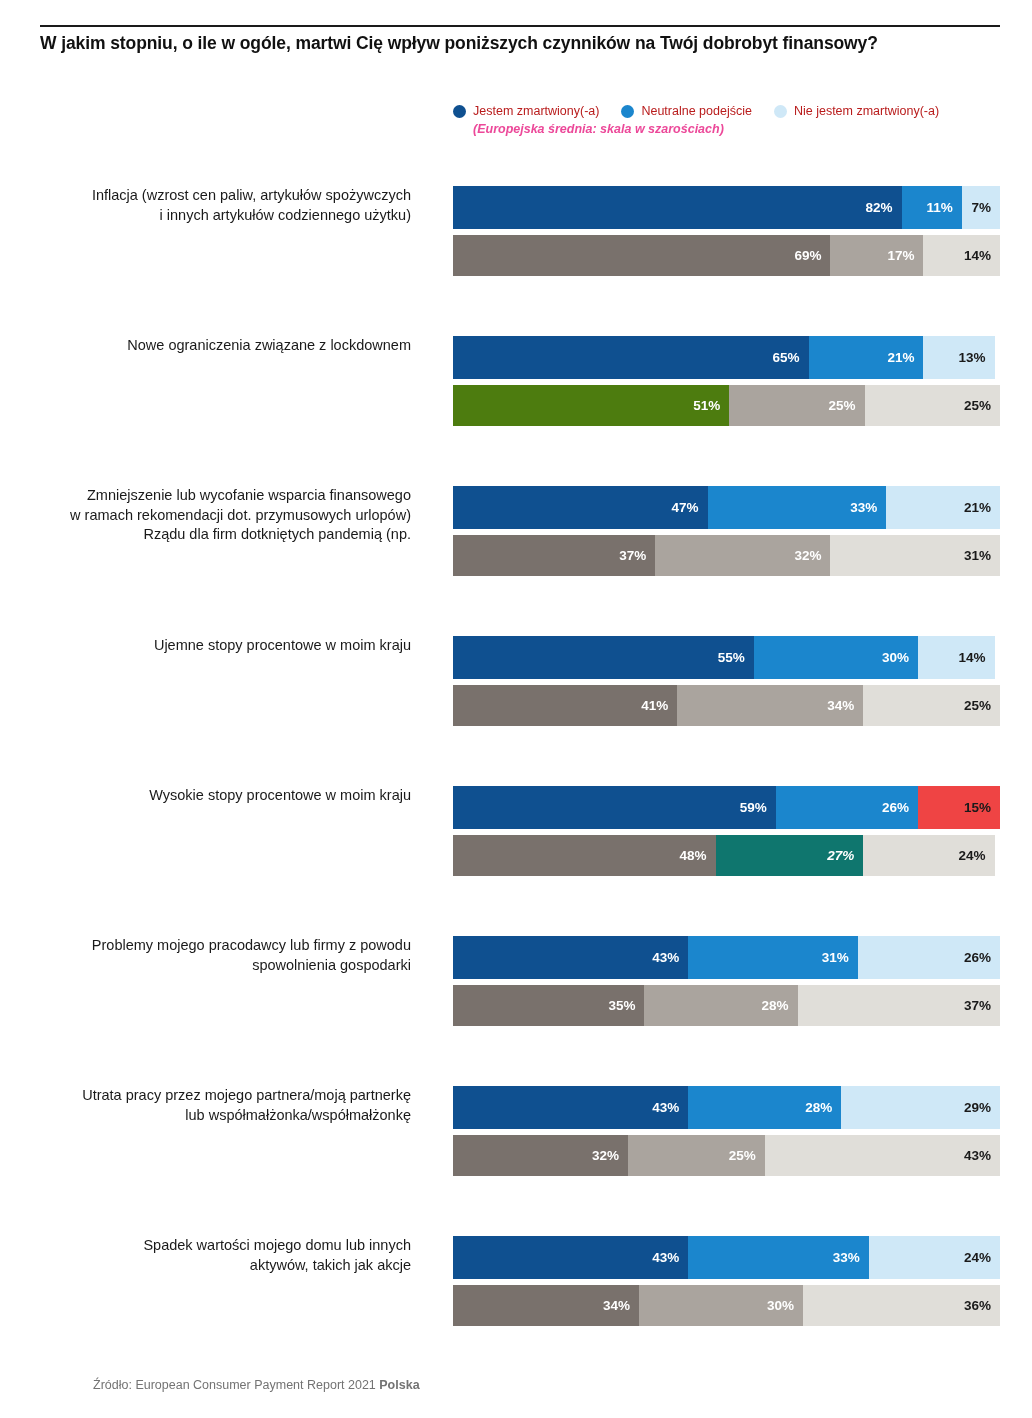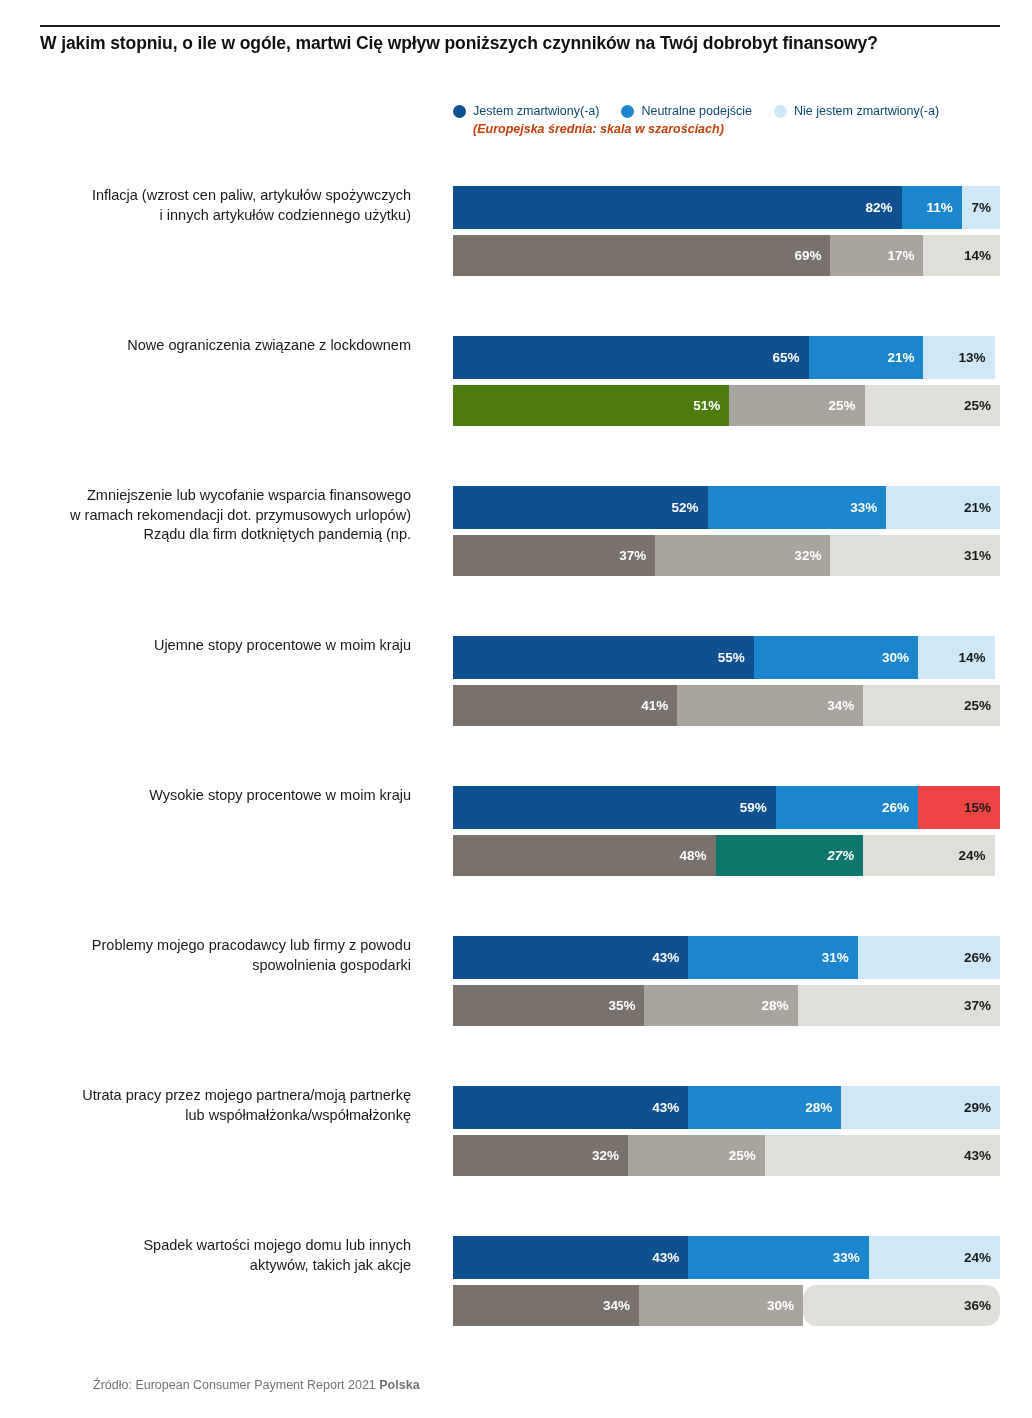--- a/index.html
+++ b/index.html
@@ -48,38 +48,38 @@
   .legend-row {
     display: flex;
     align-items: center;
     justify-content: flex-start;
     white-space: nowrap;
   }
   .legend-item {
     display: flex;
     align-items: center;
     font-size: 12.5px;
-    color: #0c4a6e;
+    color: #b91c1c;
   }
   .legend-item + .legend-item { margin-left: 22px; }
   .legend-dot {
     display: inline-block;
     width: 13px;
     height: 13px;
     border-radius: 50%;
     margin-right: 7px;
     flex: 0 0 auto;
   }
   .legend-note {
     margin-top: 4px;
     margin-left: 20px;
     font-size: 12.5px;
     font-style: italic;
     font-weight: bold;
-    color: #c2410c;
+    color: #ec4899;
   }
 
   
   .rows {
     position: absolute;
     left: 0;
     top: 176px;
     width: 1032px;
   }
   .group {
@@ -196,21 +196,21 @@
         </div>
       </div>
       <div class="group">
         <div class="group-label">
           <div>Zmniejszenie lub wycofanie wsparcia finansowego</div>
           <div>w ramach rekomendacji dot. przymusowych urlopów)</div>
           <div>Rządu dla firm dotkniętych pandemią (np.</div>
         </div>
         <div class="bars">
           <div class="bar primary">
-            <div class="seg on-dark" style="width: 47%; background: rgb(15, 80, 144);">52%</div>
+            <div class="seg on-dark" style="width: 47%; background: rgb(15, 80, 144);">47%</div>
             <div class="seg on-dark" style="width: 33%; background: rgb(27, 134, 205);">33%</div>
             <div class="seg on-light" style="width: 21%; background: rgb(207, 232, 247);">21%</div>
           </div>
           <div class="bar secondary">
             <div class="seg on-dark" style="width: 37%; background: rgb(121, 113, 108);">37%</div>
             <div class="seg on-dark" style="width: 32%; background: rgb(170, 164, 158);">32%</div>
             <div class="seg on-light" style="width: 31%; background: rgb(224, 222, 217);">31%</div>
           </div>
         </div>
       </div>
@@ -291,21 +291,21 @@
         </div>
         <div class="bars">
           <div class="bar primary">
             <div class="seg on-dark" style="width: 43%; background: rgb(15, 80, 144);">43%</div>
             <div class="seg on-dark" style="width: 33%; background: rgb(27, 134, 205);">33%</div>
             <div class="seg on-light" style="width: 24%; background: rgb(207, 232, 247);">24%</div>
           </div>
           <div class="bar secondary">
             <div class="seg on-dark" style="width: 34%; background: rgb(121, 113, 108);">34%</div>
             <div class="seg on-dark" style="width: 30%; background: rgb(170, 164, 158);">30%</div>
-            <div class="seg on-light" style="width: 36%; background: rgb(224, 222, 217); border-radius: 14px;">36%</div>
+            <div class="seg on-light" style="width: 36%; background: rgb(224, 222, 217);">36%</div>
           </div>
         </div>
       </div>
     </div>
 
   <div class="source">
     <span>Źródło: European Consumer Payment Report 2021 </span><b>Polska</b>
   </div>
 
 </div>

